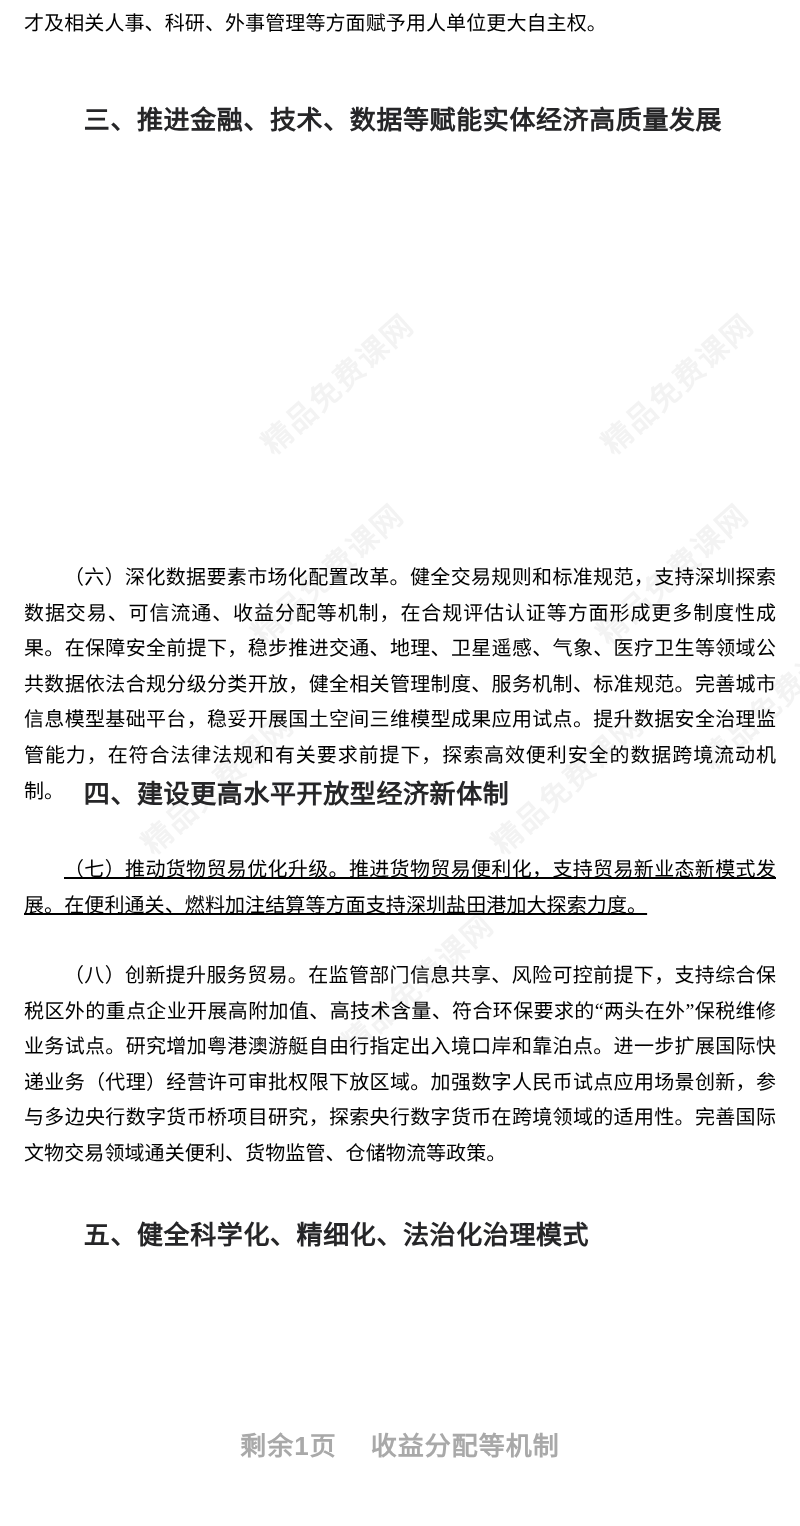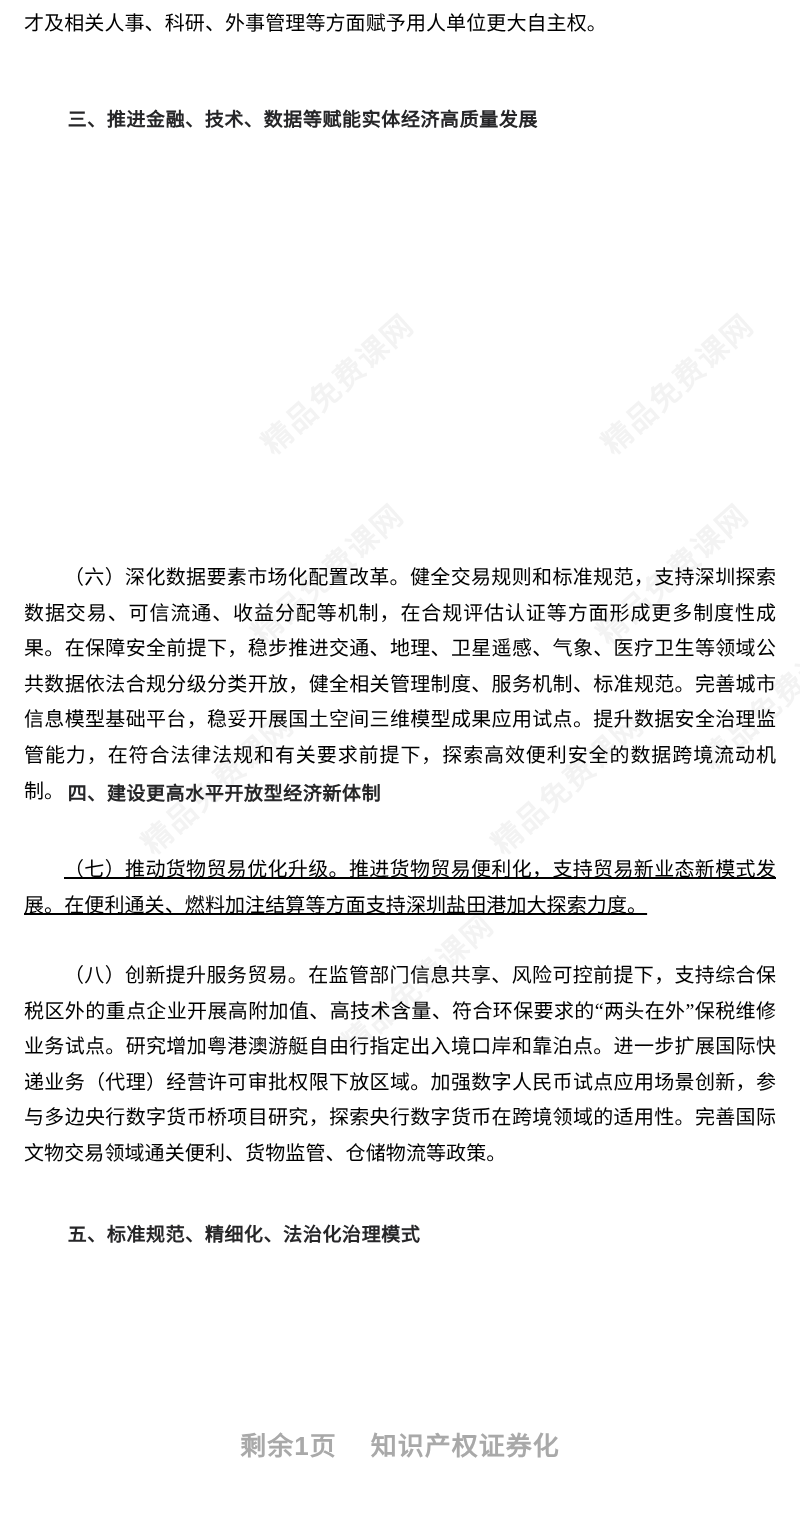--- a/index.html
+++ b/index.html
@@ -60,21 +60,21 @@
   }
 
   p.para.first-line {
     text-indent: 0;
   }
 
   h2.section-heading {
     margin: 0;
     font-family: "Liberation Sans", "DejaVu Sans", sans-serif;
     font-weight: 700;
-    font-size: 19px;
+    font-size: 26px;
     line-height: 32px;
     color: #262628;
     letter-spacing: 0.6px;
     text-indent: 2.3em;
   }
 
   
   .blk { position: absolute; left: 0; width: 752px; }
 
   
@@ -136,25 +136,25 @@
     <div class="blk" style="top:852px; left:24px;text-decoration:underline;">
       <p class="para">（七）推动货物贸易优化升级。推进货物贸易便利化，支持贸易新业态新模式发展。在便利通关、燃料加注结算等方面支持深圳盐田港加大探索力度。</p>
     </div>
 
     <div class="blk" style="top:958px; left:24px;">
       <p class="para">（八）创新提升服务贸易。在监管部门信息共享、风险可控前提下，支持综合保税区外的重点企业开展高附加值、高技术含量、符合环保要求的“两头在外”保税维修业务试点。研究增加粤港澳游艇自由行指定出入境口岸和靠泊点。进一步扩展国际快递业务（代理）经营许可审批权限下放区域。加强数字人民币试点应用场景创新，参与多边央行数字货币桥项目研究，探索央行数字货币在跨境领域的适用性。完善国际文物交易领域通关便利、货物监管、仓储物流等政策。</p>
     </div>
 
 
     <div class="blk" style="top:1219px; left:24px;">
-      <h2 class="section-heading">五、标准规范、精细化、法治化治理模式</h2>
+      <h2 class="section-heading">五、健全科学化、精细化、法治化治理模式</h2>
     </div>
 
 
   </div>
 
   <div class="footer-note">
     <span class="ft-text">剩余1页</span>
     <span class="ft-gap"></span>
-    <span class="ft-text">知识产权证券化</span>
+    <span class="ft-text">收益分配等机制</span>
   </div>
 
 </div>
 
 </body></html>

